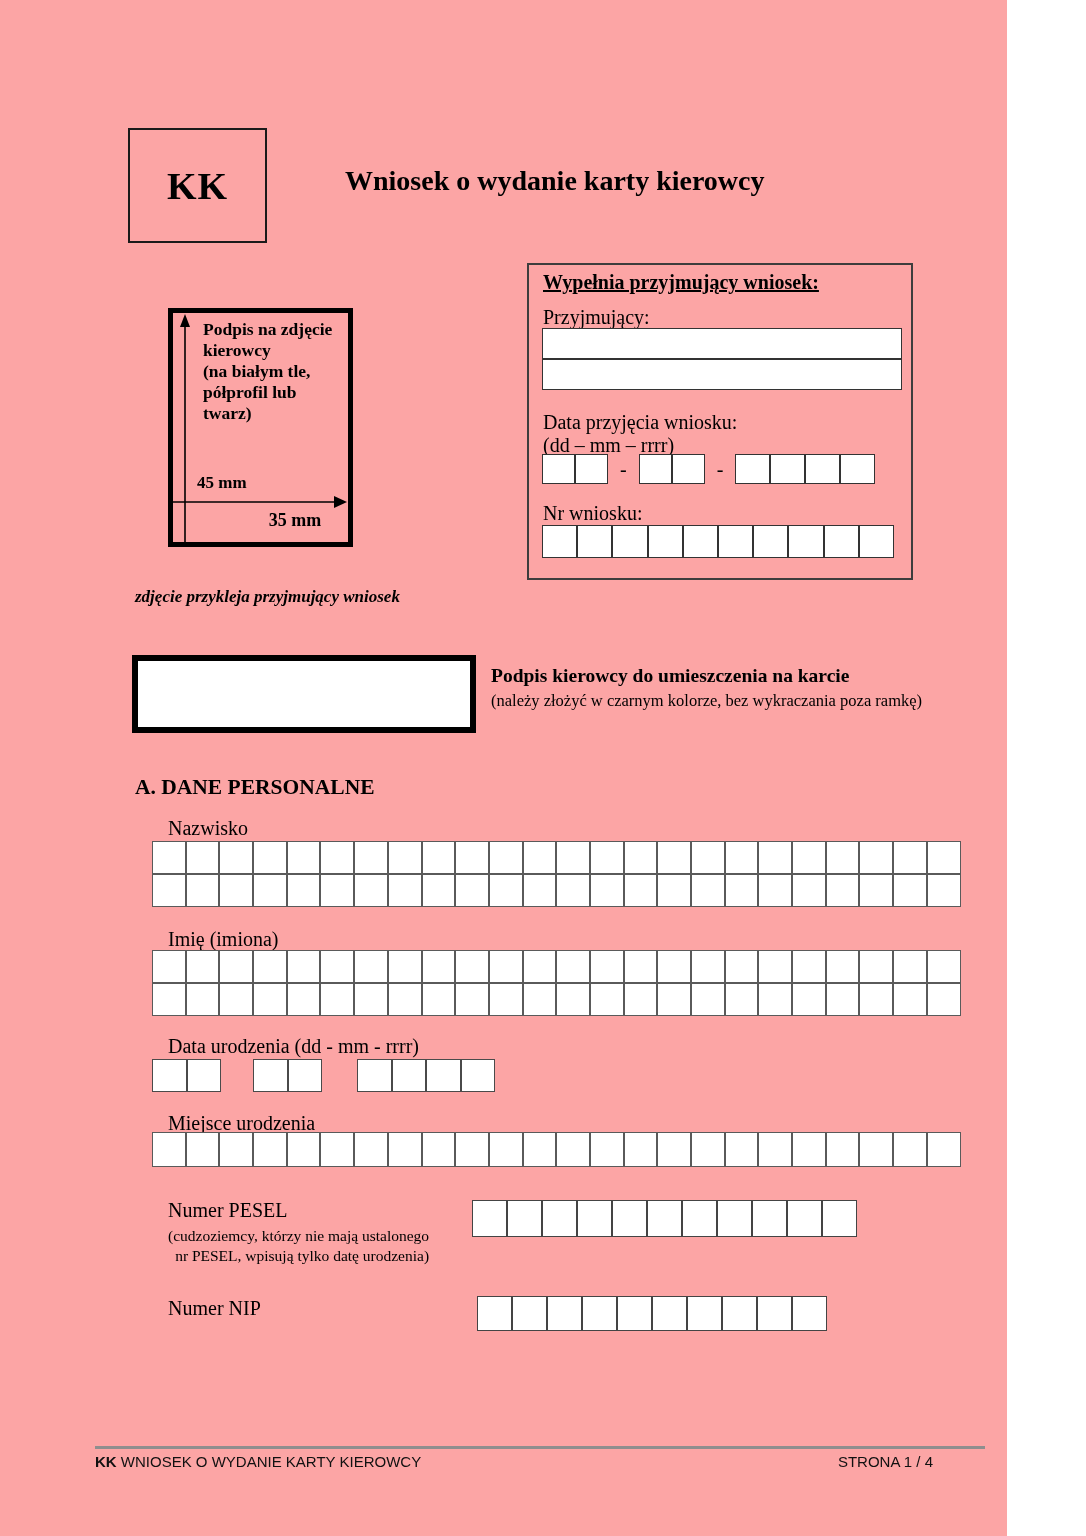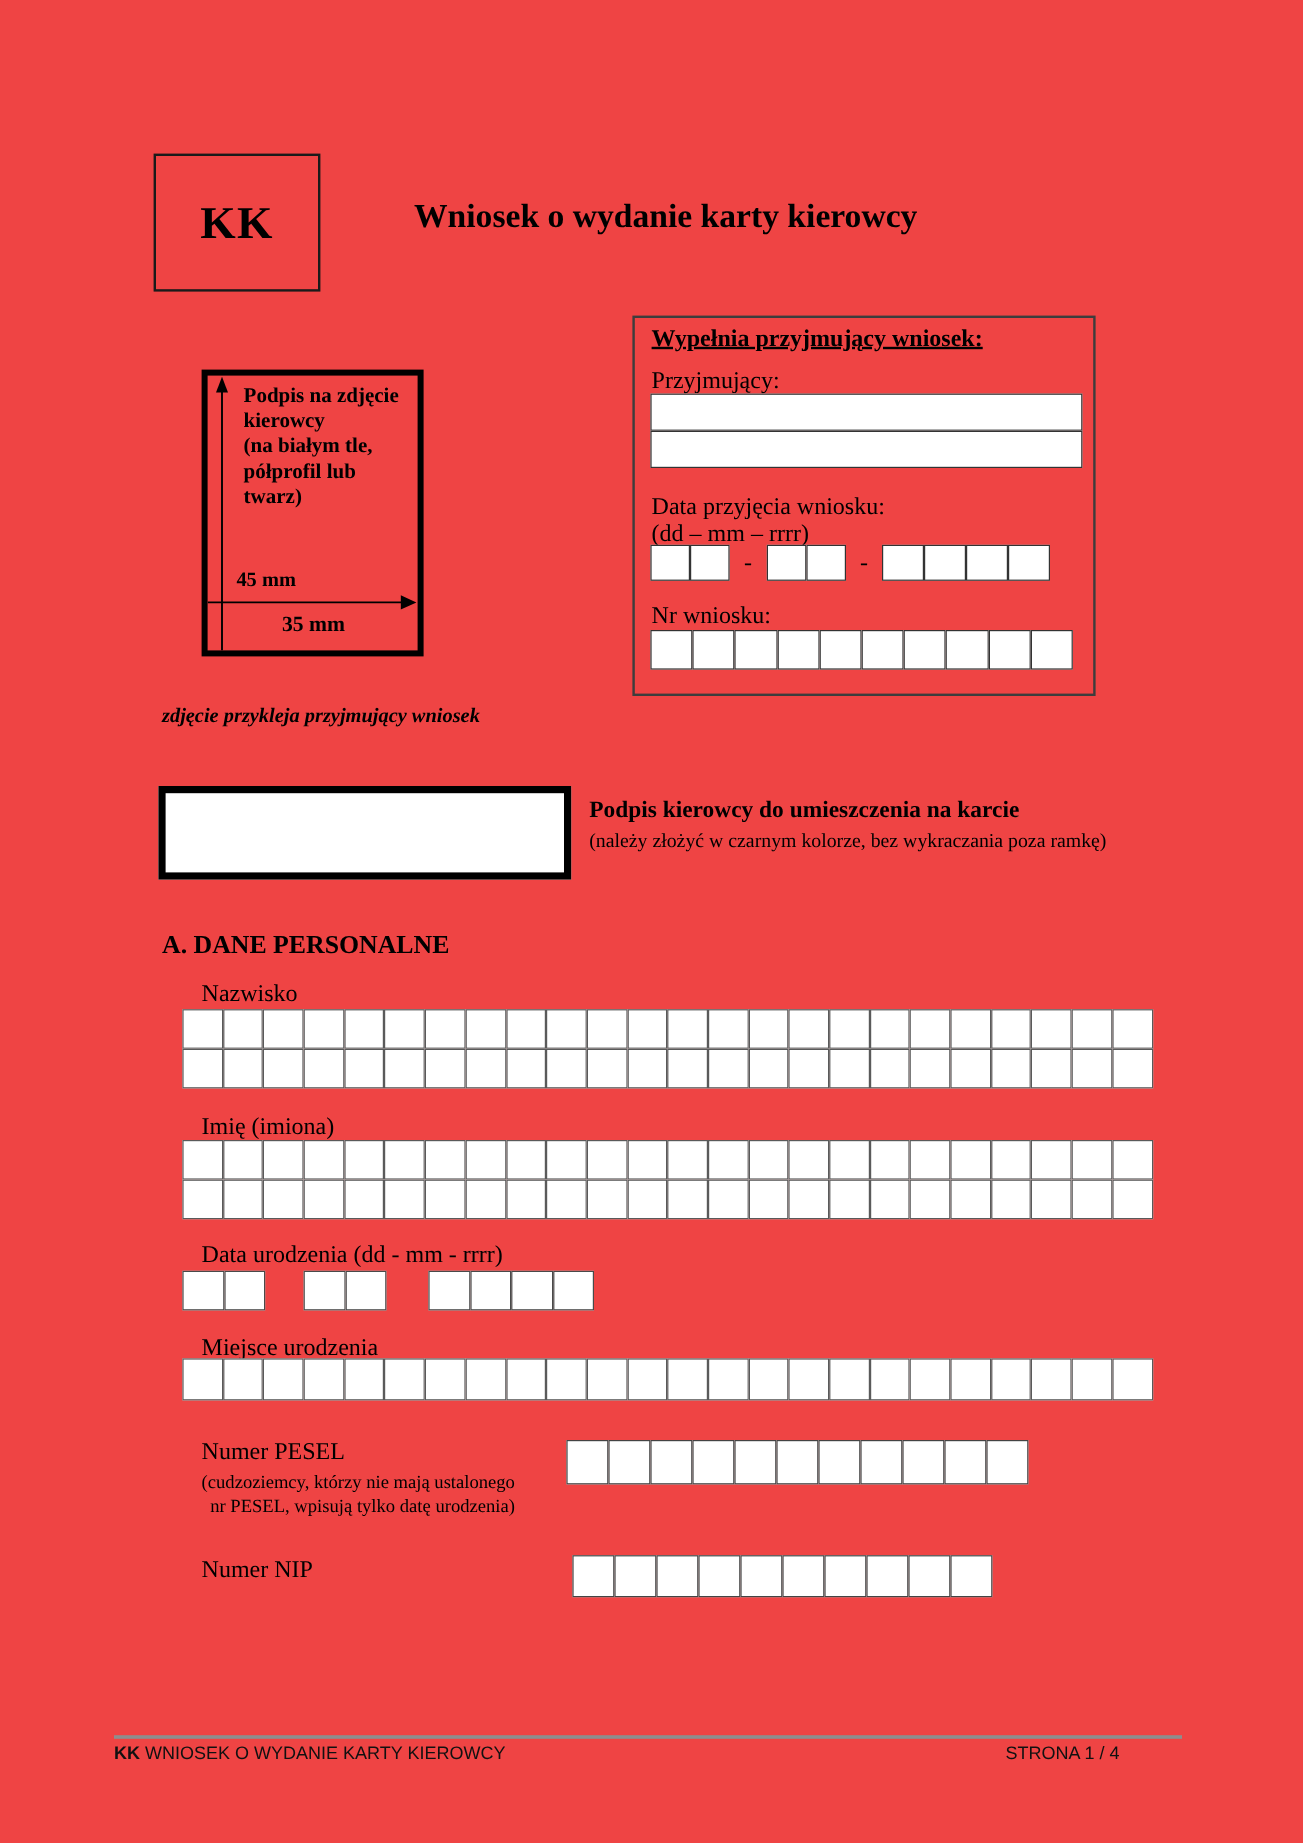--- a/index.html
+++ b/index.html
@@ -1,36 +1,36 @@
 <!DOCTYPE html>
 <html lang="pl"><head>
 <meta charset="utf-8">
 <style>
   * { margin:0; padding:0; box-sizing:border-box; }
   html,body { background:#ffffff; }
   .page {
-    position:relative; width:1086px; height:1536px; background:#ef4444;
+    position:relative; width:1007px; height:1536px; background:#fca5a5;
     font-family:"Liberation Serif","DejaVu Serif",serif; color:#000; overflow:hidden;
   }
   .abs { position:absolute; }
 
   
   .kk-box {
     left:128px; top:128px; width:139px; height:115px;
     border:2px solid #1a1a1a; display:flex; align-items:center; justify-content:center;
   }
   .kk-box span { font-size:38px; font-weight:bold; letter-spacing:1px; }
   .doc-title { left:345px; top:165px; font-size:28px; font-weight:bold; }
 
   
   .photo-box { left:168px; top:308px; width:185px; height:239px; border:5px solid #000; }
   .photo-box svg { position:absolute; left:0; top:0; }
   .photo-text { position:absolute; left:30px; top:6px; font-size:17.5px; font-weight:bold; line-height:21px; }
   .photo-h { position:absolute; left:24px; top:160px; font-size:17px; font-weight:bold; }
-  .photo-w { position:absolute; left:62px; top:197px; width:120px; font-size:18px; font-weight:bold; }
+  .photo-w { position:absolute; left:62px; top:197px; width:120px; text-align:center; font-size:18px; font-weight:bold; }
   .photo-caption { left:135px; top:587px; font-size:17px; font-weight:bold; font-style:italic; }
 
   
   .office-panel { left:527px; top:263px; width:386px; height:317px; border:2px solid #3d3d3d; }
   .op-heading { position:absolute; left:14px; top:6px; font-size:20px; font-weight:bold; text-decoration:underline; }
   .op-receiver-label { position:absolute; left:14px; top:41px; font-size:20px; }
   .op-receiver { position:absolute; left:13px; top:63px; }
   .op-date-label { position:absolute; left:14px; top:146px; font-size:20px; }
   .op-date-format { position:absolute; left:14px; top:169px; font-size:20px; }
   .op-date-row { position:absolute; left:13px; top:189px; display:flex; align-items:center; }

